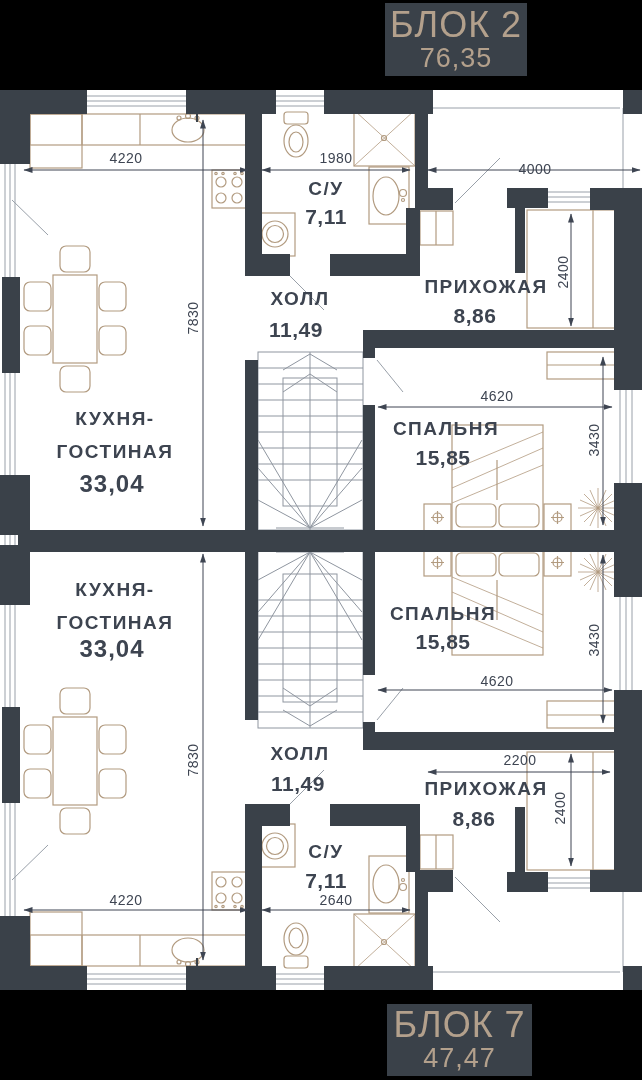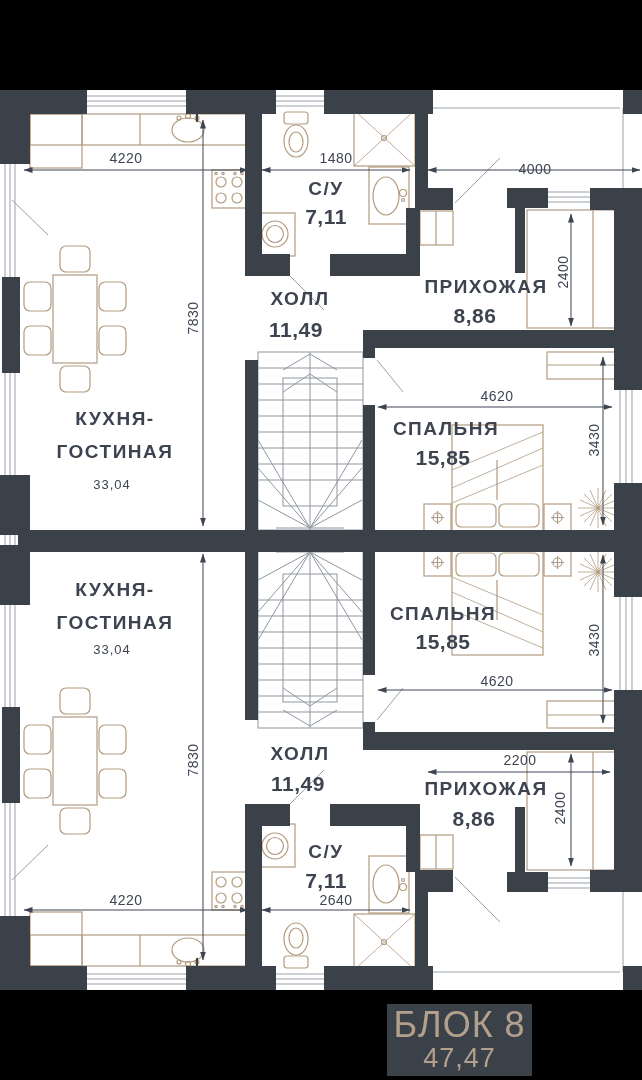--- a/index.html
+++ b/index.html
@@ -6,21 +6,21 @@
   .canvas {
     position:relative; width:642px; height:1080px; overflow:hidden;
     background:#000; font-family:"Liberation Sans", sans-serif;
   }
   .plan-svg { position:absolute; left:0; top:0; }
   .lbl {
     position:absolute; transform:translate(-50%,-50%);
     color:#3d4450; white-space:nowrap; line-height:1;
   }
   .room  { font-size:19px; font-weight:700; letter-spacing:1.5px; }
-  .area  { font-size:13px; font-weight:400; letter-spacing:1px; }
+  .area  { font-size:24px; font-weight:700; letter-spacing:1px; }
   .area-sm { font-size:21px; font-weight:700; letter-spacing:0.5px; }
   .dim   { font-size:14px; font-weight:400; color:#3e4552; letter-spacing:0.5px; }
   .rot   { transform:translate(-50%,-50%) rotate(-90deg); }
   .badge {
     position:absolute; background:#3a4149; color:#b3a08c;
     display:flex; flex-direction:column; align-items:center; justify-content:center;
     text-align:center;
   }
   .badge-name { font-size:36px; font-weight:500; letter-spacing:1px; line-height:1.05; }
   .badge-area { font-size:27px; font-weight:400; letter-spacing:1px; line-height:1.1; }
@@ -229,21 +229,21 @@
 <div class="lbl room" style="left:300px; top:298px;">ХОЛЛ</div>
 <div class="lbl area-sm" style="left:296px; top:329px;">11,49</div>
 
 <div class="lbl room" style="left:486px; top:286px;">ПРИХОЖАЯ</div>
 <div class="lbl area-sm" style="left:475px; top:315px;">8,86</div>
 
 <div class="lbl room" style="left:446px; top:428px;">СПАЛЬНЯ</div>
 <div class="lbl area-sm" style="left:443px; top:457px;">15,85</div>
 
 <div class="lbl dim" style="left:126px; top:158px;">4220</div>
-<div class="lbl dim" style="left:336px; top:158px;">1480</div>
+<div class="lbl dim" style="left:336px; top:158px;">1980</div>
 <div class="lbl dim" style="left:535px; top:169px;">4000</div>
 <div class="lbl dim" style="left:497px; top:396px;">4620</div>
 <div class="lbl dim rot" style="left:193px; top:318px;">7830</div>
 <div class="lbl dim rot" style="left:563px; top:272px;">2400</div>
 <div class="lbl dim rot" style="left:594px; top:440px;">3430</div>
 
 <div class="lbl room" style="left:115px; top:589px;">КУХНЯ-</div>
 <div class="lbl room" style="left:115px; top:622px;">ГОСТИНАЯ</div>
 <div class="lbl area" style="left:112px; top:649px;">33,04</div>
 
@@ -260,18 +260,22 @@
 <div class="lbl area-sm" style="left:443px; top:641px;">15,85</div>
 
 <div class="lbl dim" style="left:126px; top:900px;">4220</div>
 <div class="lbl dim" style="left:336px; top:900px;">2640</div>
 <div class="lbl dim" style="left:520px; top:760px;">2200</div>
 <div class="lbl dim" style="left:497px; top:681px;">4620</div>
 <div class="lbl dim rot" style="left:193px; top:760px;">7830</div>
 <div class="lbl dim rot" style="left:560px; top:808px;">2400</div>
 <div class="lbl dim rot" style="left:594px; top:640px;">3430</div>
 
+<div class="badge badge-top">
+  <div class="badge-name">БЛОК 2</div>
+  <div class="badge-area">76,35</div>
+</div>
 <div class="badge badge-bottom">
-  <div class="badge-name">БЛОК 8</div>
+  <div class="badge-name">БЛОК 7</div>
   <div class="badge-area">47,47</div>
 </div>
 
 </div>
 
 </body></html>

